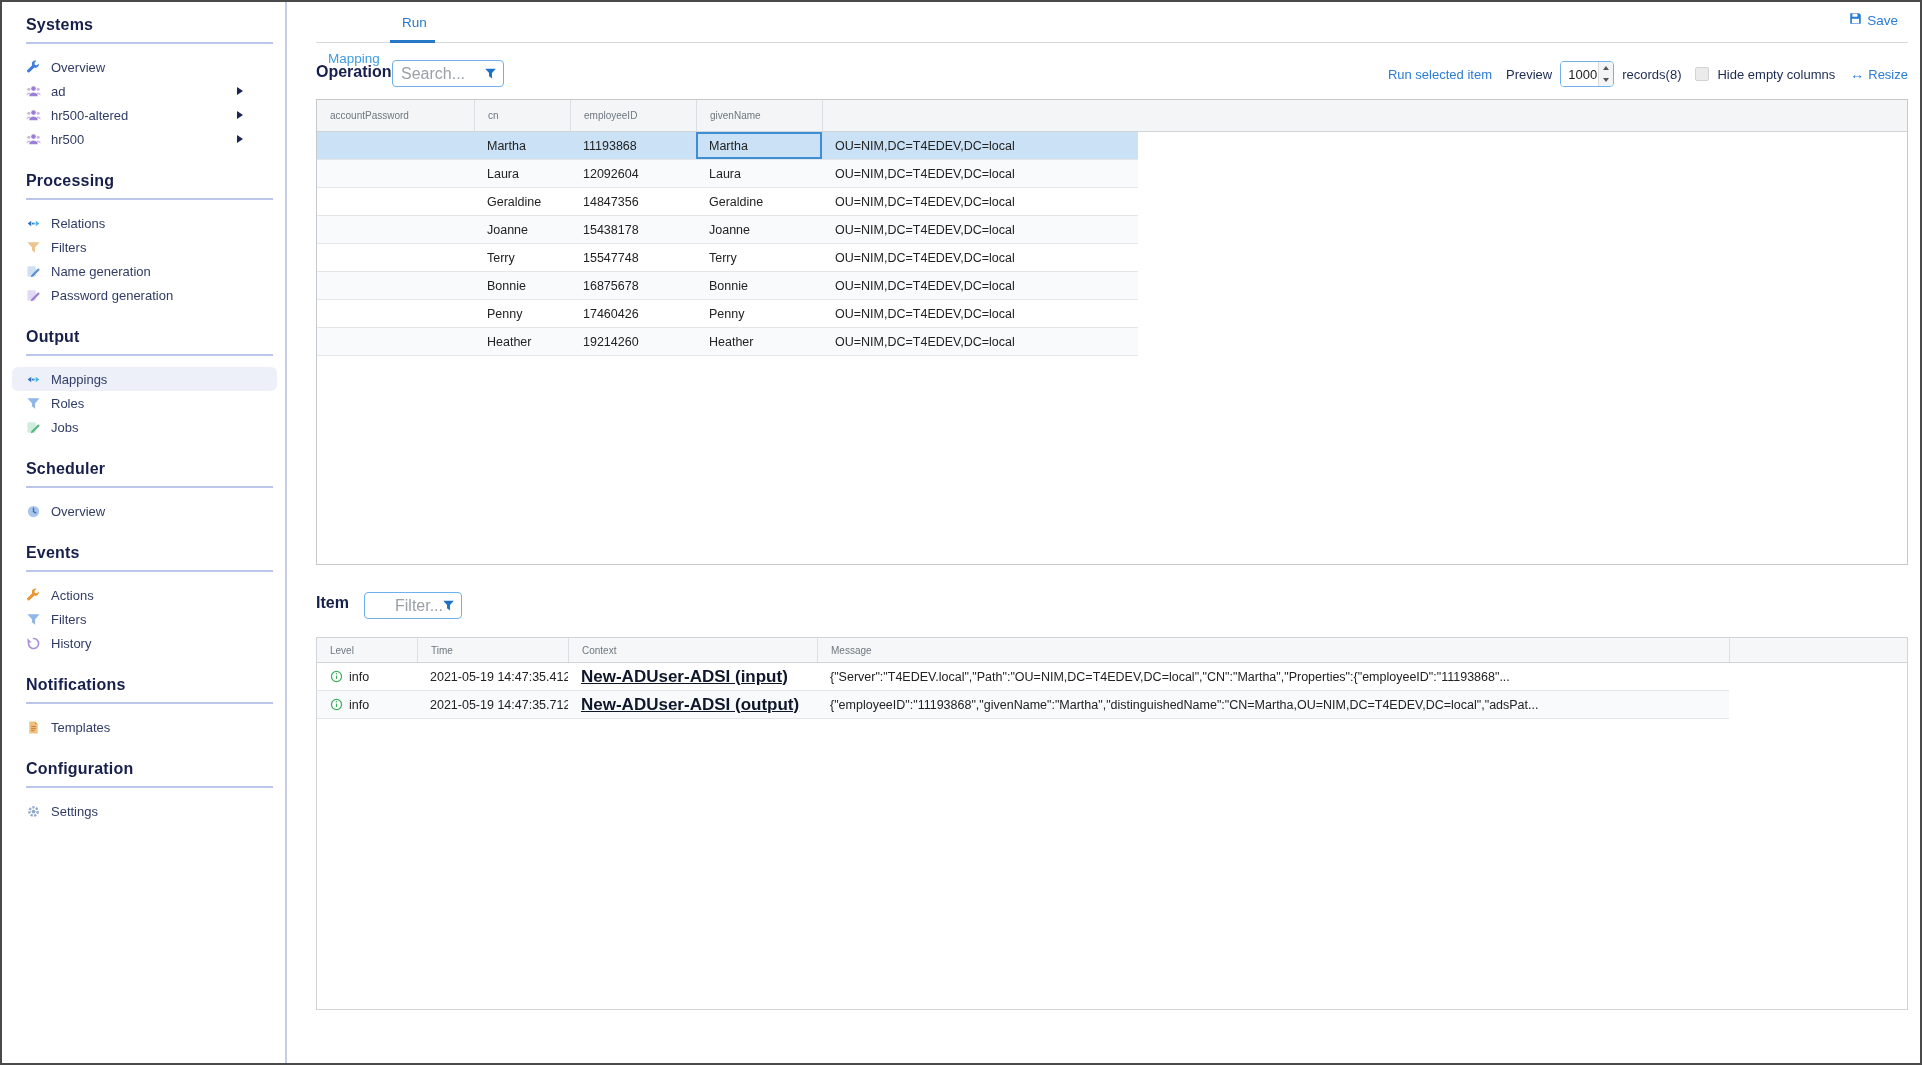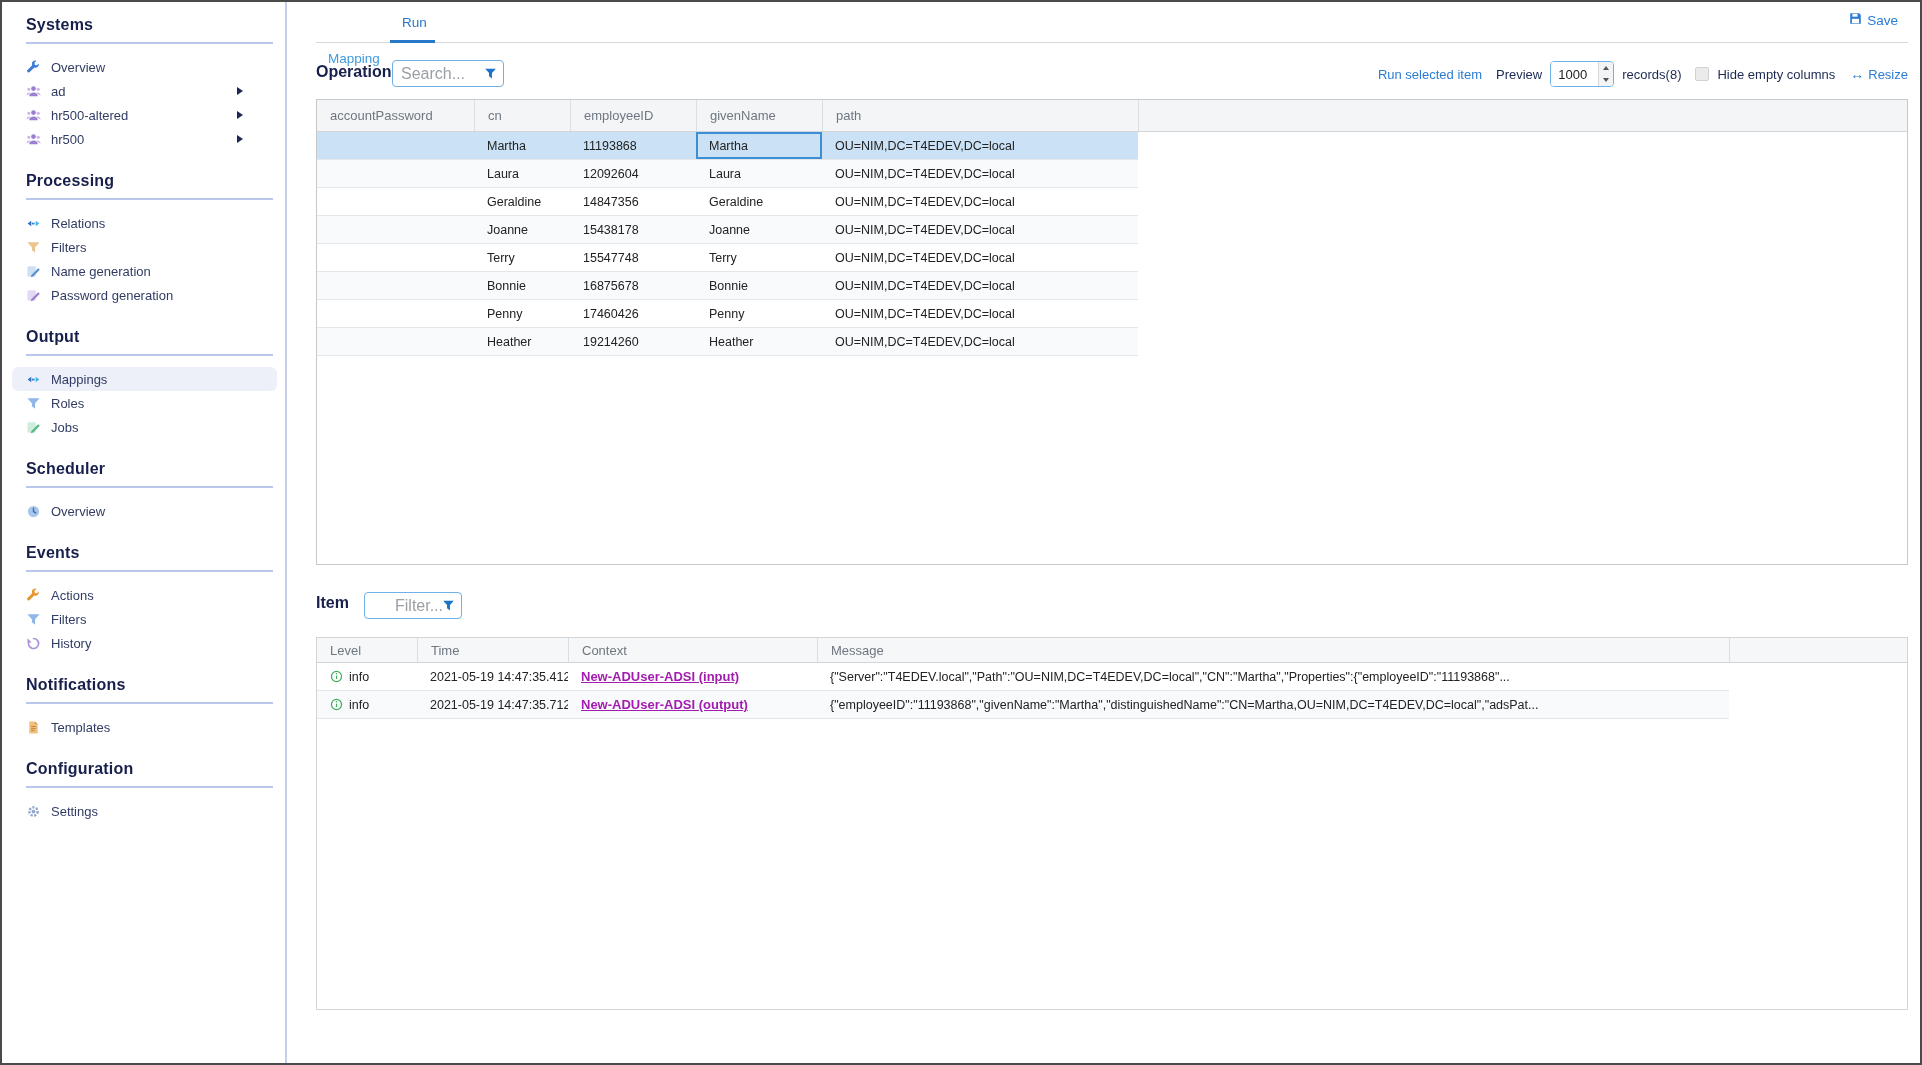--- a/index.html
+++ b/index.html
@@ -44,40 +44,40 @@
   .search-box{ position:absolute; left:76px; top:2px; width:112px; height:27px;
                border:1px solid #6fb1e8; border-radius:4px; background:#fff;
                display:flex; align-items:center; padding:0 6px 0 8px; }
   .search-box input{ border:none; outline:none; width:100%; font-size:16px; color:#444;
                      font-family:"Liberation Sans", sans-serif; }
   .search-box input::placeholder{ color:#9aa0a6; }
   .search-box svg{ width:13px; height:13px; flex:none; cursor:pointer; }
   .op-controls{ position:absolute; right:0; top:0; height:32px; display:flex; align-items:center; }
   .link{ color:#2b7cd3; font-size:13px; cursor:pointer; }
   .ctl-label{ color:#1c2a52; font-size:13px; }
-  .preview-input{ display:flex; align-items:stretch; width:64px; height:26px;
+  .preview-input{ display:flex; align-items:stretch; width:54px; height:26px;
                   border:1px solid #6fb1e8; border-radius:4px; overflow:hidden; background:#fff;
                   margin:0 8px; }
   .preview-input input{ border:none; outline:none; width:100%; padding-left:7px; font-size:13px;
                         color:#222; font-family:"Liberation Sans", sans-serif; }
   .spinner{ width:15px; flex:none; display:flex; flex-direction:column; border-left:1px solid #d7dadd; }
   .spin-btn{ flex:1; display:flex; align-items:center; justify-content:center; background:#f3f4f5; cursor:pointer; }
   .tri-up{ width:0;height:0;border-bottom:4px solid #555;border-left:3.5px solid transparent;border-right:3.5px solid transparent; }
   .tri-dn{ width:0;height:0;border-top:4px solid #555;border-left:3.5px solid transparent;border-right:3.5px solid transparent; }
   .checkbox{ width:14px; height:14px; background:#ebebeb; border:1px solid #d2d2d2; border-radius:2px;
              margin:0 8px 0 14px; cursor:pointer; }
   .resize{ display:flex; align-items:center; gap:4px; margin-left:15px; }
   .resize .arrow-glyph{ font-size:14px; color:#2b7cd3; }
 
   
   .op-table{ position:absolute; left:29px; right:12px; top:97px; height:466px;
              border:1px solid #c6c9cc; background:#fff; overflow:hidden; }
   .t-head{ display:flex; background:#f4f5f6; border-bottom:1px solid #d2d5d8; }
   .op-table .t-head{ height:32px; }
-  .t-head .hc{ display:flex; align-items:center; padding-left:13px; font-size:13px; color:#6e7781;
+  .t-head .hc{ display:flex; align-items:center; padding-left:13px; font-size:10px; color:#6e7781;
                cursor:pointer; }
   .t-head .hc + .hc, .t-head .h-fill{ border-left:1px solid #dcdfe2; }
   .t-head .h-fill{ flex:1; }
   .t-row{ display:flex; height:28px; border-bottom:1px solid #e4e7ea; background:#fff; cursor:pointer; }
   .t-row.stripe{ background:#f8fafc; }
   .t-row.selected{ background:#cbe2f6; }
   .t-row .c{ display:flex; align-items:center; padding-left:13px; font-size:12.5px; color:#222;
              white-space:nowrap; overflow:hidden; }
   .op-body{ width:821px; }
   .oc0{ width:157px; } .oc1{ width:96px; } .oc2{ width:126px; } .oc3{ width:126px; } .oc4{ width:316px; }
@@ -87,21 +87,21 @@
   .item-toolbar{ position:absolute; left:29px; right:12px; top:588px; height:30px; }
   .item-toolbar .section-title{ top:4px; }
   .item-toolbar .search-box{ left:48px; width:98px;padding-left:30px; }
   .item-table{ position:absolute; left:29px; right:12px; top:635px; height:373px;
                border:1px solid #d2d5d8; background:#fff; overflow:hidden; }
   .item-table .t-head{ height:25px; background:#f6f7f8; }
   .item-body{ width:1412px; }
   .ic0{ width:100px; } .ic1{ width:151px; } .ic2{ width:249px; } .ic3{ width:912px; }
   .level-cell{ gap:6px; }
   .level-cell svg{ width:13px; height:13px; flex:none; }
-  .ctx-link{ font-weight:700; color:#a21caf; text-decoration:underline; cursor:pointer; font-size:13px; }
+  .ctx-link{ font-weight:700; color:#0f172a; text-decoration:underline; cursor:pointer; font-size:17px; }
   .msg{ color:#26292d; }
 </style>
 </head>
 <body>
 
 <div class="page">
 
   <aside class="sidebar">
 
     <div class="sb-section">
@@ -350,21 +350,20 @@
         </span>
       </div>
     </div>
 
     <div class="op-table">
       <div class="t-head">
         <div class="hc oc0">accountPassword</div>
         <div class="hc oc1">cn</div>
         <div class="hc oc2">employeeID</div>
         <div class="hc oc3">givenName</div>
-        <div class="hc oc4">path</div>
         <div class="h-fill"></div>
       </div>
       <div class="op-body">
         <div class="t-row selected">
           <div class="c oc0"></div>
           <div class="c oc1">Martha</div>
           <div class="c oc2">11193868</div>
           <div class="c oc3 cell-focus">Martha</div>
           <div class="c oc4">OU=NIM,DC=T4EDEV,DC=local</div>
         </div>

